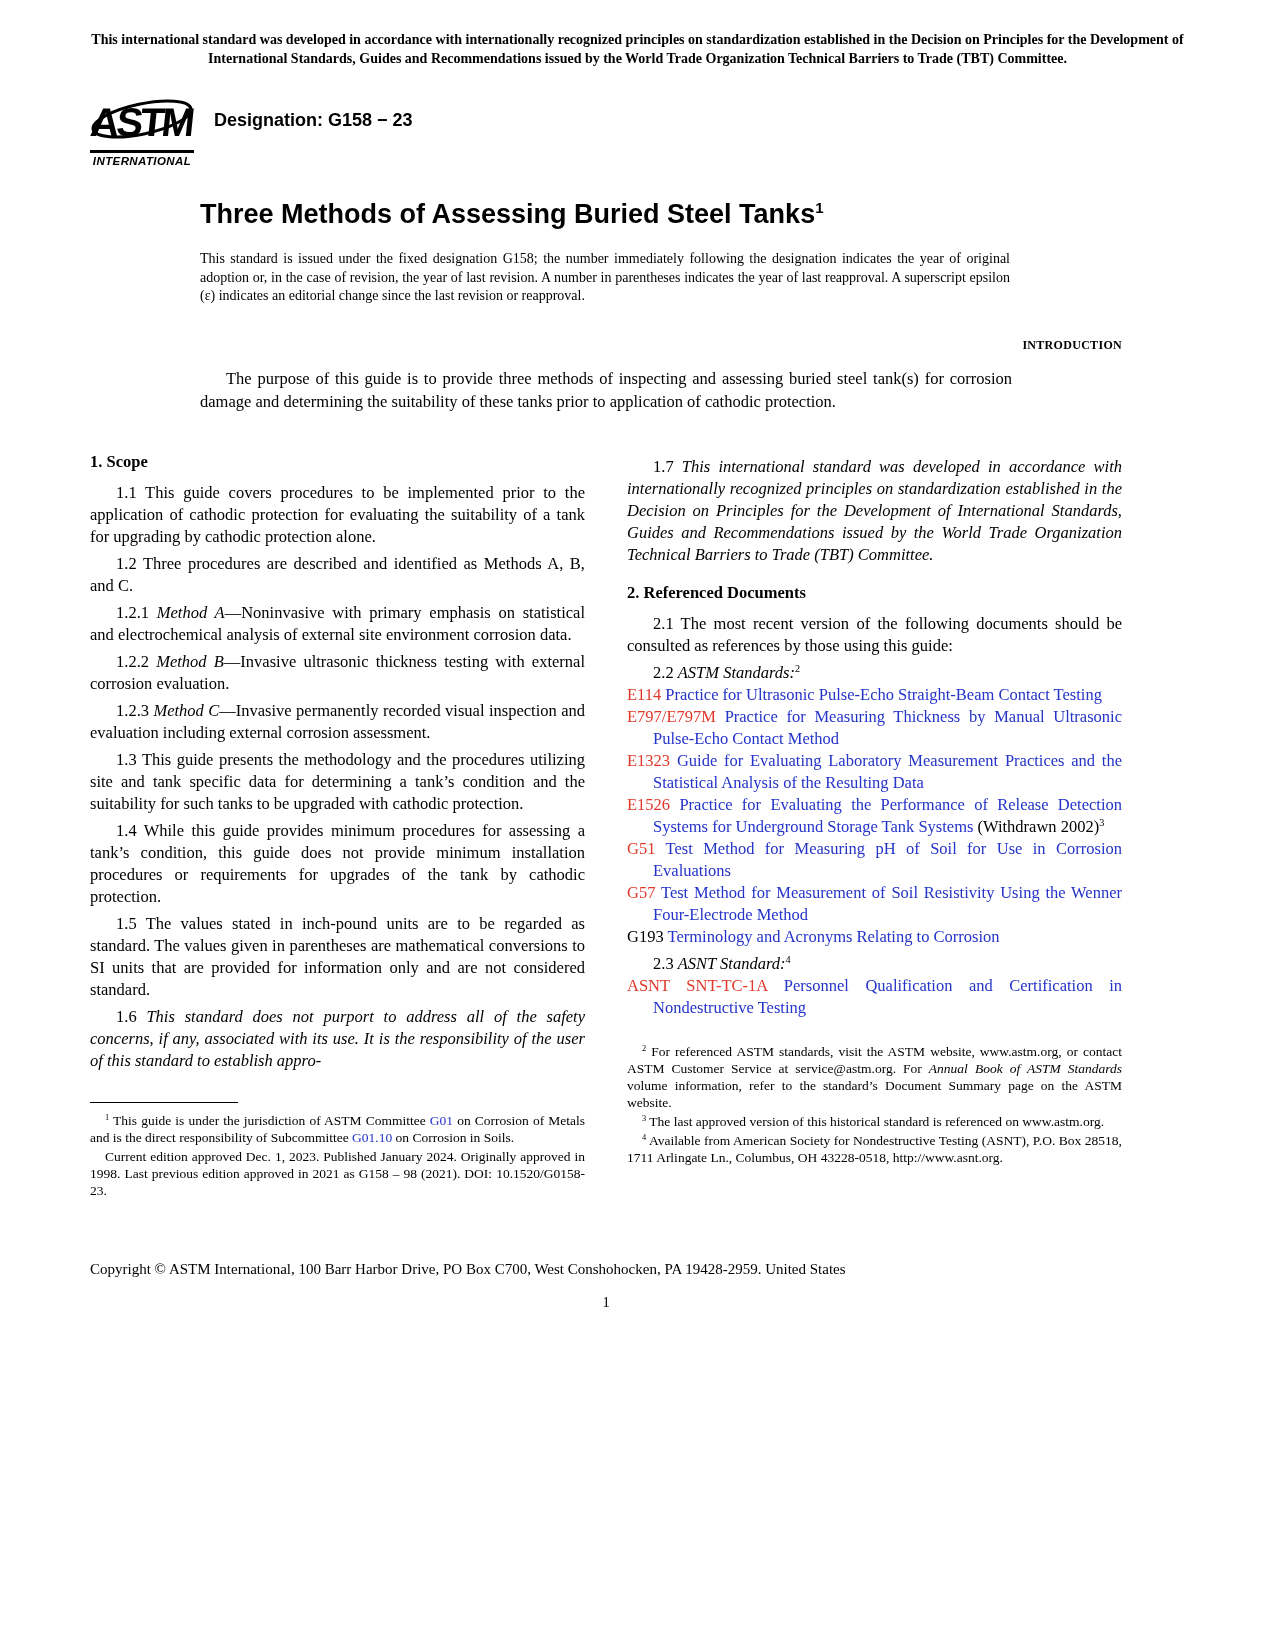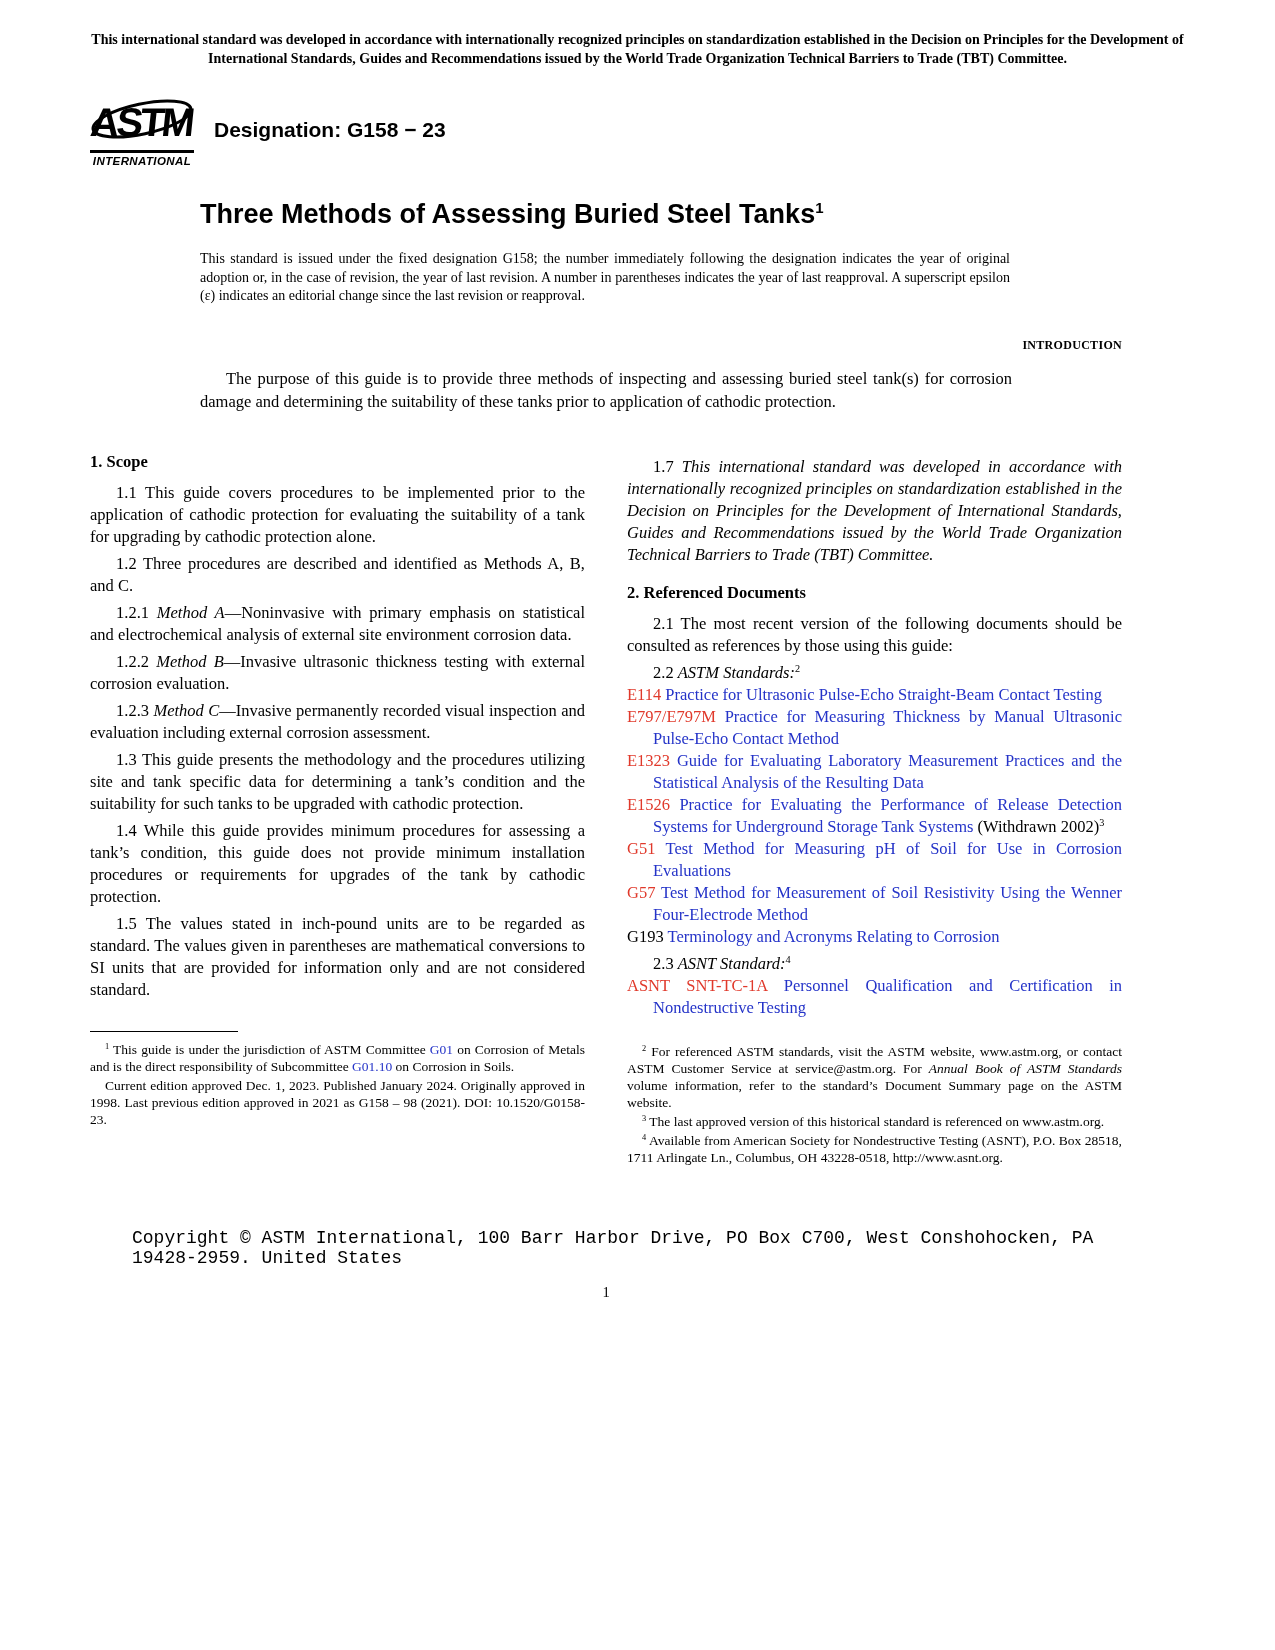--- a/index.html
+++ b/index.html
@@ -22,22 +22,22 @@
   .logo { width: 104px; }
   .logo svg { display: block; }
   .logo-intl {
     font-family: "Liberation Sans", sans-serif;
     font-weight: bold; font-style: italic;
     font-size: 11.5px; letter-spacing: 0.4px;
     border-top: 3px solid #000; padding-top: 2px; text-align: center;
   }
   .designation {
     font-family: "Liberation Sans", sans-serif;
-    font-weight: bold; font-size: 21px;
-    margin: 26px 0 0 20px;
+    font-weight: bold; font-size: 18px;
+    margin: 18px 0 0 20px;
   }
 
   .title-block { margin: 32px 0 0 110px; font-family: "Liberation Sans", sans-serif; font-weight: bold; }
   .title-l1 { font-size: 23px; }
   .title-l2 { font-size: 27px; margin-top: 5px; }
   .title-l2 sup { font-size: 15px; }
 
   .issue-note {
     margin: 20px 112px 0 110px;
     font-size: 14px; line-height: 18.5px; text-align: justify;
@@ -64,21 +64,21 @@
   .red { color: #e0392b; }
   .blue { color: #2433c8; }
 
   .fn-block-left { margin-top: 30px; }
   .fn-rule { width: 148px; border-top: 1.5px solid #000; margin-bottom: 9px; }
   .fn { font-size: 13.5px; line-height: 17px; text-align: justify; text-indent: 15px; margin: 0; }
   .fn + .fn { margin-top: 2px; }
   .fn-block-right { margin-top: 24px; }
 
   .footer { margin-top: 62px; }
-  .copyright { font-family: Liberation Mono, monospace; font-size: 18px; margin-left: 42px; }
+  .copyright { font-family: Liberation Serif, serif; font-size: 15px; }
   .page-num { text-align: center; font-size: 14.5px; margin-top: 16px; }
 </style>
 </head>
 <body>
 
 <div class="page">
 
   <div class="disclaimer">This international standard was developed in accordance with internationally recognized principles on standardization established in the Decision on Principles for the Development of International Standards, Guides and Recommendations issued by the World Trade Organization Technical Barriers to Trade (TBT) Committee.</div>
 
   <div class="content">
@@ -110,20 +110,21 @@
       <div class="col">
         <div class="h2 first">1. Scope</div>
         <p class="para">1.1 This guide covers procedures to be implemented prior to the application of cathodic protection for evaluating the suitability of a tank for upgrading by cathodic protection alone.</p>
         <p class="para">1.2 Three procedures are described and identified as Methods A, B, and C.</p>
         <p class="para"><span>1.2.1 </span><span class="em">Method A</span><span>—Noninvasive with primary emphasis on statistical and electrochemical analysis of external site environment corrosion data.</span></p>
         <p class="para"><span>1.2.2 </span><span class="em">Method B</span><span>—Invasive ultrasonic thickness testing with external corrosion evaluation.</span></p>
         <p class="para"><span>1.2.3 </span><span class="em">Method C</span><span>—Invasive permanently recorded visual inspection and evaluation including external corrosion assessment.</span></p>
         <p class="para">1.3 This guide presents the methodology and the procedures utilizing site and tank specific data for determining a tank’s condition and the suitability for such tanks to be upgraded with cathodic protection.</p>
         <p class="para">1.4 While this guide provides minimum procedures for assessing a tank’s condition, this guide does not provide minimum installation procedures or requirements for upgrades of the tank by cathodic protection.</p>
         <p class="para">1.5 The values stated in inch-pound units are to be regarded as standard. The values given in parentheses are mathematical conversions to SI units that are provided for information only and are not considered standard.</p>
+        <p class="para"><span>1.6 </span><span class="em">This standard does not purport to address all of the safety concerns, if any, associated with its use. It is the responsibility of the user of this standard to establish appro-</span></p>
 
         <div class="fn-block-left">
           <div class="fn-rule"></div>
           <p class="fn"><sup>1</sup><span> This guide is under the jurisdiction of ASTM Committee </span><a class="blue">G01</a><span> on Corrosion of Metals and is the direct responsibility of Subcommittee </span><a class="blue">G01.10</a><span> on Corrosion in Soils.</span></p>
           <p class="fn">Current edition approved Dec. 1, 2023. Published January 2024. Originally approved in 1998. Last previous edition approved in 2021 as G158 – 98 (2021). DOI: 10.1520/G0158-23.</p>
         </div>
       </div>
 
       <div class="col">
         <p class="para"><span>1.7 </span><span class="em">This international standard was developed in accordance with internationally recognized principles on standardization established in the Decision on Principles for the Development of International Standards, Guides and Recommendations issued by the World Trade Organization Technical Barriers to Trade (TBT) Committee.</span></p>

